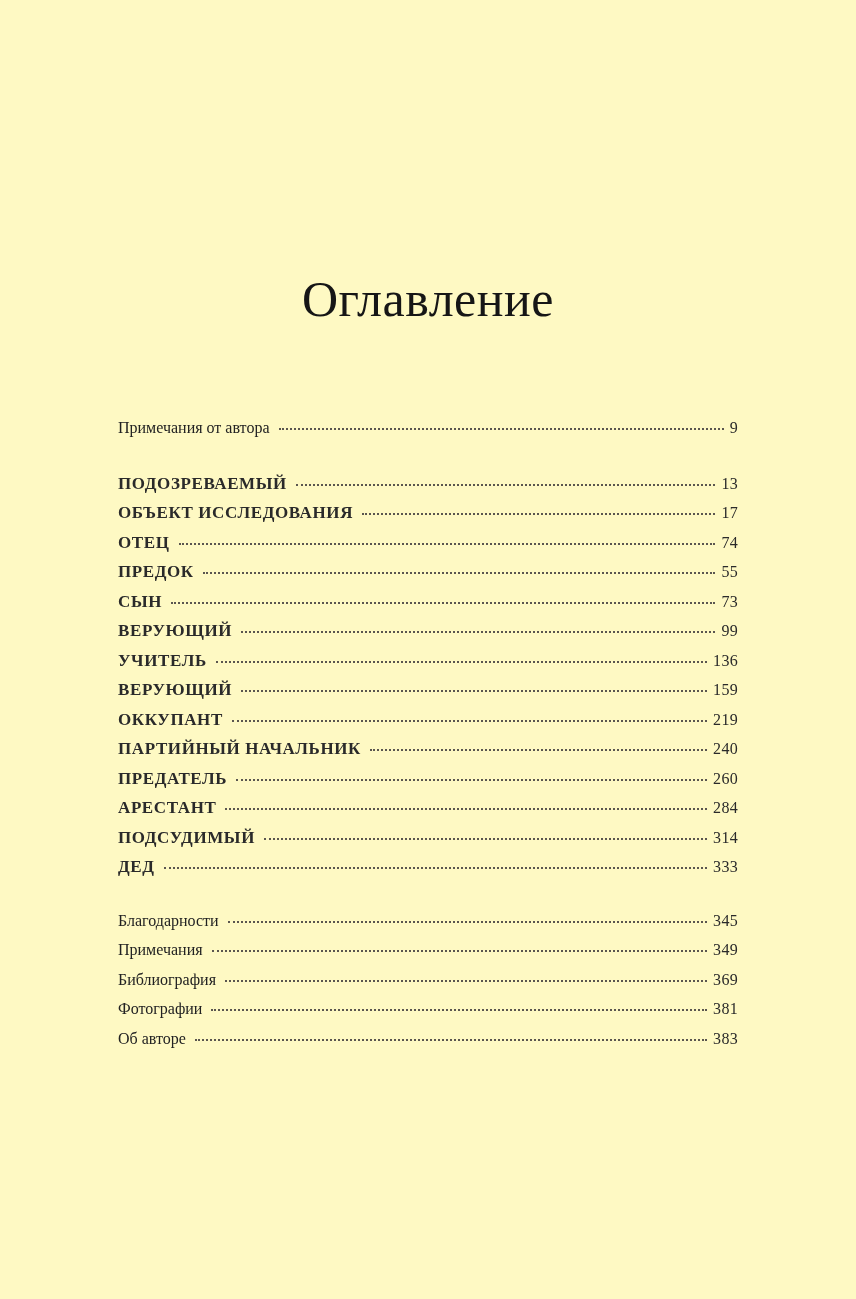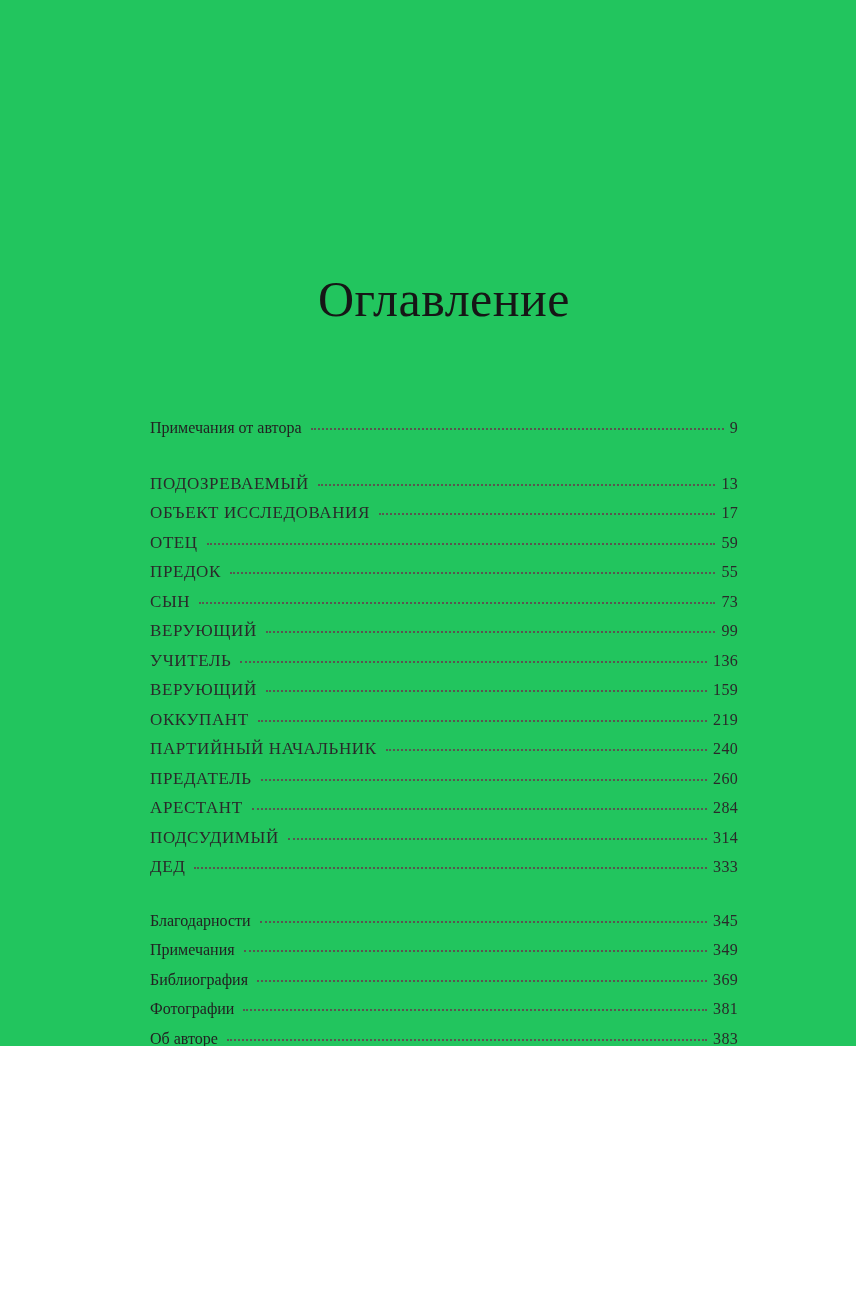--- a/index.html
+++ b/index.html
@@ -3,28 +3,27 @@
 <meta charset="utf-8">
 <style>
   html, body {
     margin: 0;
     padding: 0;
     background: #ffffff;
   }
   .page {
     position: relative;
     width: 856px;
-    height: 1046px;
+    height: 1299px;
     margin: 0 auto;
     box-sizing: border-box;
-    background: #22c55e;
+    background: #fef9c3;
     color: #1e1e1e;
     font-family: "Liberation Serif", "DejaVu Serif", serif;
     overflow: hidden;
-    padding-left: 32px;
   }
   .title {
     margin: 0;
     padding-top: 272px;
     text-align: center;
     font-size: 50px;
     font-weight: 400;
     letter-spacing: 0.5px;
     color: #161616;
     line-height: 1.1;
@@ -45,20 +44,21 @@
     white-space: nowrap;
   }
   .label {
     flex: 0 0 auto;
     color: #242424;
   }
   .chapter .label {
     font-size: 17px;
     letter-spacing: 0.6px;
     color: #2a2a2a;
+    font-weight: bold;
   }
   .minor .label {
     font-size: 16px;
     color: #222222;
   }
   .leader {
     flex: 1 1 auto;
     margin: 0 6px 0 9px;
     border-bottom: 2px dotted #5a564f;
     transform: translateY(-3px);
@@ -91,21 +91,21 @@
     <span class="pagenum">13</span>
   </div>
         <div class="row">
     <span class="label">ОБЪЕКТ ИССЛЕДОВАНИЯ</span>
     <span class="leader"></span>
     <span class="pagenum">17</span>
   </div>
         <div class="row">
     <span class="label">ОТЕЦ</span>
     <span class="leader"></span>
-    <span class="pagenum">59</span>
+    <span class="pagenum">74</span>
   </div>
         <div class="row">
     <span class="label">ПРЕДОК</span>
     <span class="leader"></span>
     <span class="pagenum">55</span>
   </div>
         <div class="row">
     <span class="label">СЫН</span>
     <span class="leader"></span>
     <span class="pagenum">73</span>

